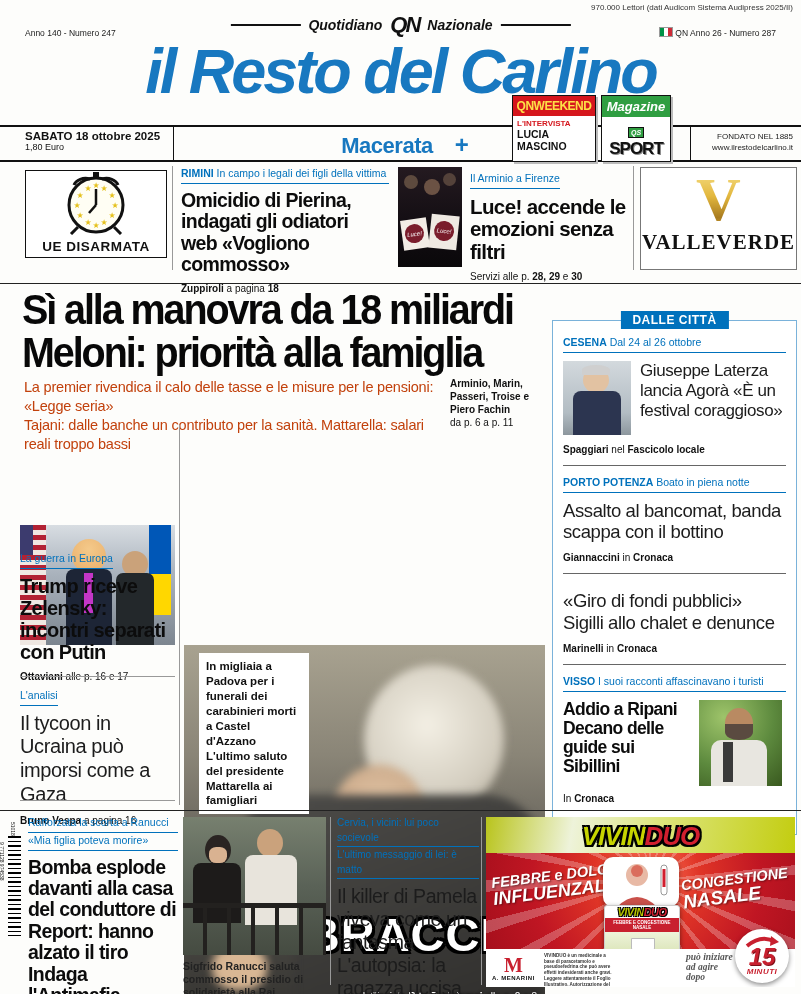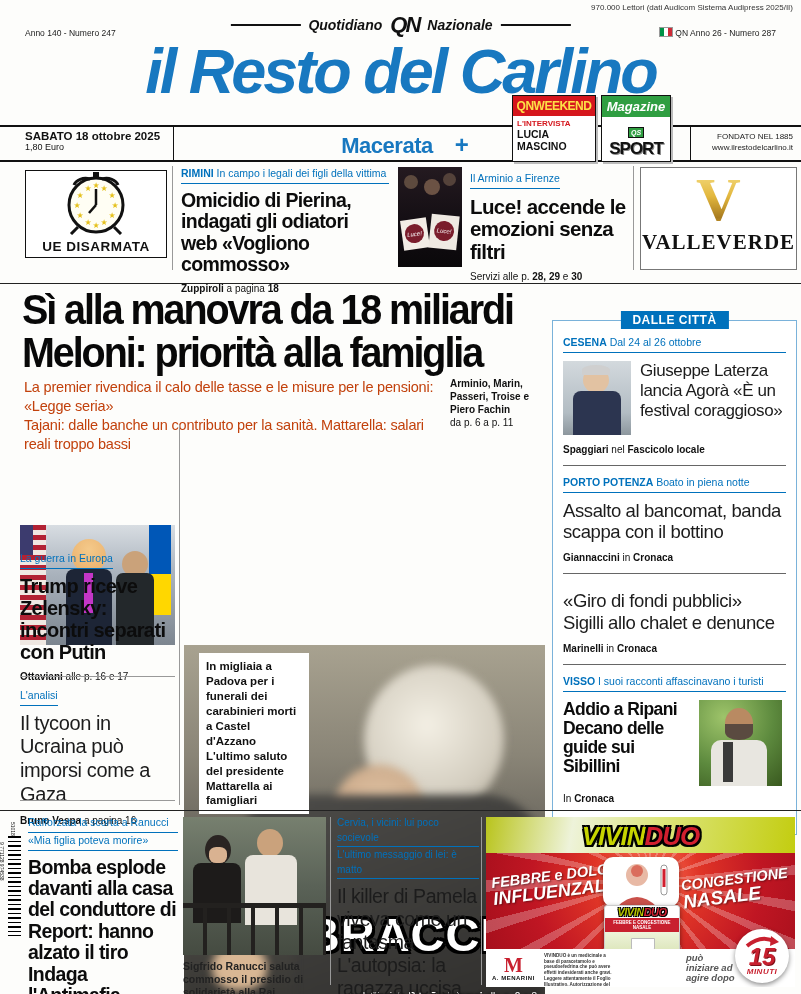--- a/index.html
+++ b/index.html
@@ -414,21 +414,21 @@
         <div style="position:absolute;right:3px;bottom:2px;font-size:6px;font-weight:900;">10</div>
       </div>
     </div>
 
     <div class="ad-bottom">
       <div class="abs" style="left:6px;top:6px;text-align:center;">
         <div class="menarini-m">M</div>
         <div class="menarini-t">A. MENARINI</div>
       </div>
       <div class="abs disclaimer" style="left:58px;top:4px;width:72px;">VIVINDUO è un medicinale a base di paracetamolo e pseudoefedrina che può avere effetti indesiderati anche gravi. Leggere attentamente il Foglio Illustrativo. Autorizzazione del 05/08/2025.</div>
-      <div class="abs onset" style="left:200px;top:4px;width:52px;">può iniziare ad agire dopo</div>
+      <div class="abs onset" style="left:200px;top:4px;width:52px;font-family:Liberation Serif, serif;">può iniziare ad agire dopo</div>
     </div>
 
     <div class="abs min-circle" style="right:6px;top:112px;width:54px;height:54px;">
       <svg width="34" height="12" viewBox="0 0 34 12" style="margin-bottom:-2px;">
         <path d="M2 10 Q17 -2 30 6" fill="none" stroke="#c8202f" stroke-width="4"></path>
         <path d="M26 0 L34 6 L25 10 Z" fill="#c8202f"></path>
       </svg>
       <div class="min-num">15</div>
       <div class="min-lbl">MINUTI</div>
     </div>

